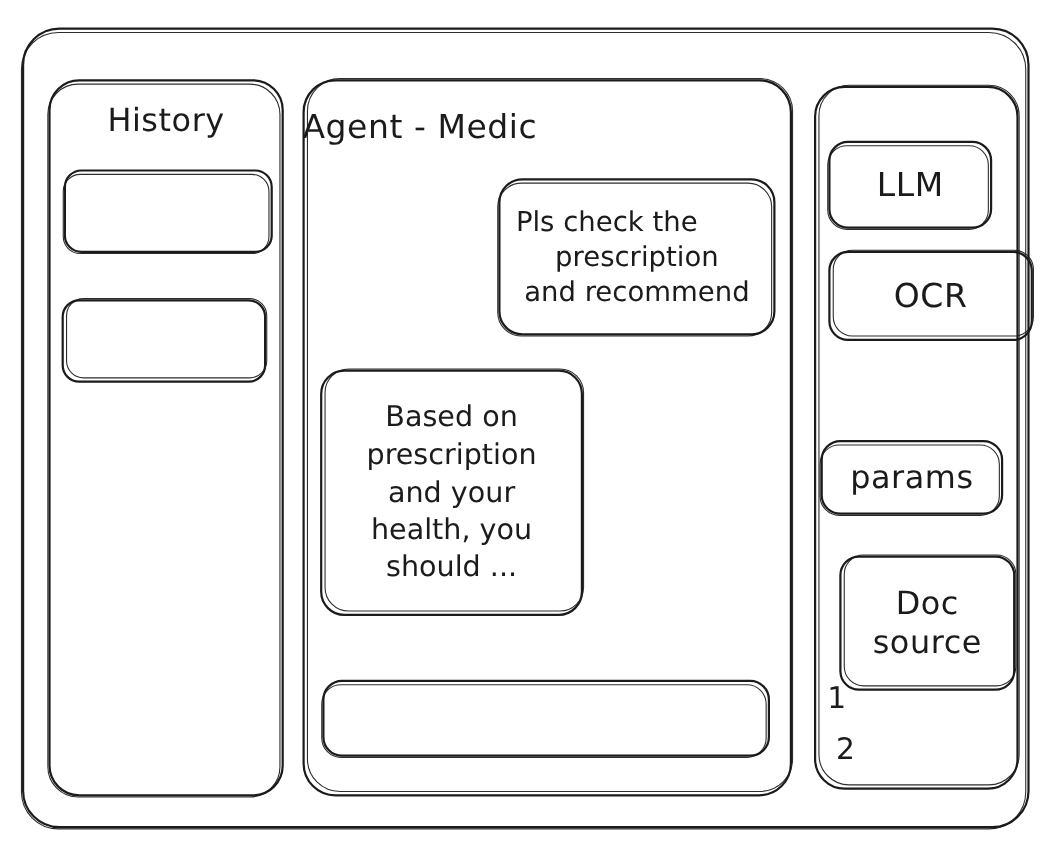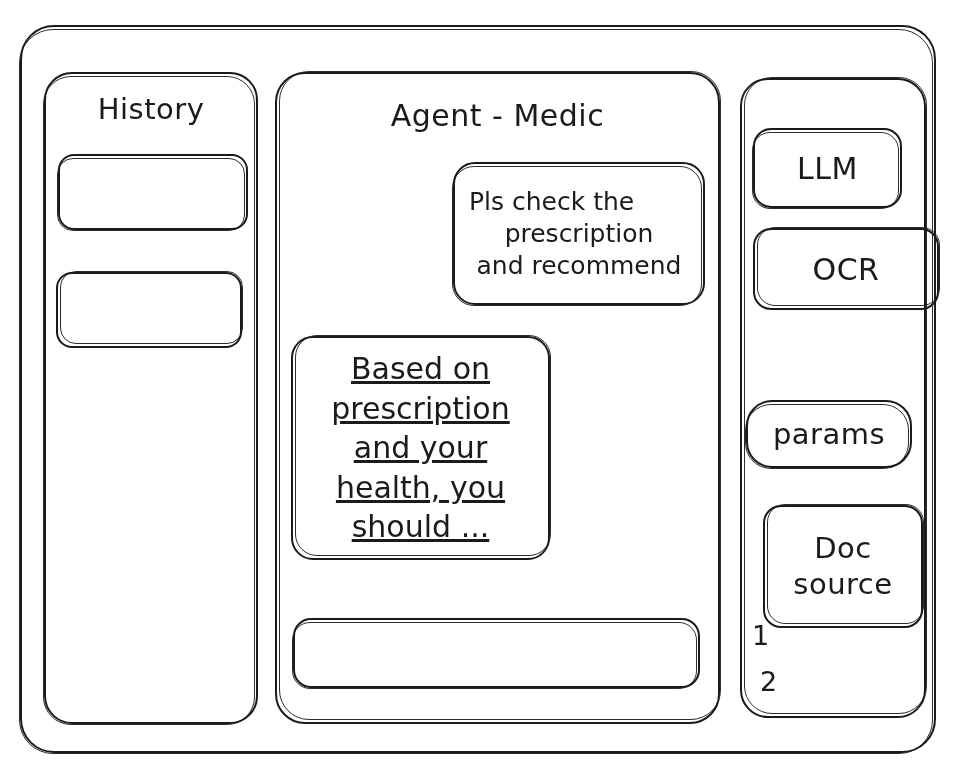--- a/index.html
+++ b/index.html
@@ -82,21 +82,21 @@
     top: 72px;
     width: 445px;
     height: 652px;
     border-radius: 30px;
   }
   #agent-title {
     position: absolute;
     left: 275px;
     top: 98px;
     width: 445px;
-    text-align: center;
+    text-align: left;
     font-size: 30px;
     letter-spacing: .5px;
   }
 
   .bubble {
     border-radius: 22px;
     padding: 4px 14px;
     display: flex;
     flex-direction: column;
     justify-content: center;
@@ -112,25 +112,24 @@
     height: 143px;
     align-items: flex-start;
     text-align: left;
   }
   #user-bubble .line:nth-child(2),
   #user-bubble .line:nth-child(3) { align-self: center; }
 
   #agent-bubble {
     left: 291px;
     top: 336px;
-    width: 259px;
+    width: 239px;
     height: 224px;
-    font-size: 30px;
+    font-size: 26px;
     line-height: 1.32;
-    text-decoration: underline;
   }
 
   #message-input {
     left: 293px;
     top: 618px;
     width: 407px;
     height: 70px;
     border-radius: 18px;
   }
 
@@ -145,21 +144,21 @@
   .tool-button {
     border-radius: 18px;
     display: flex;
     align-items: center;
     justify-content: center;
     font-size: 30px;
     letter-spacing: .5px;
   }
   #tool-llm     { left: 753px; top: 128px; width: 149px; height: 80px; }
   #tool-ocr     { left: 753px; top: 228px; width: 186px; height: 82px; }
-  #tool-params  { left: 746px; top: 400px; width: 166px; height: 68px; font-size: 29px; border-radius: 26px; }
+  #tool-params  { left: 746px; top: 400px; width: 166px; height: 68px; font-size: 29px; }
   #tool-docsource {
     left: 726px; top: 505px; width: 160px; height: 123px;
     flex-direction: column; line-height: 1.22; font-size: 29px; margin-left: 37px;
   }
 
   .doc-ref {
     position: absolute;
     font-size: 27px;
   }
   #doc-ref-1 { left: 752px; top: 620px; }

